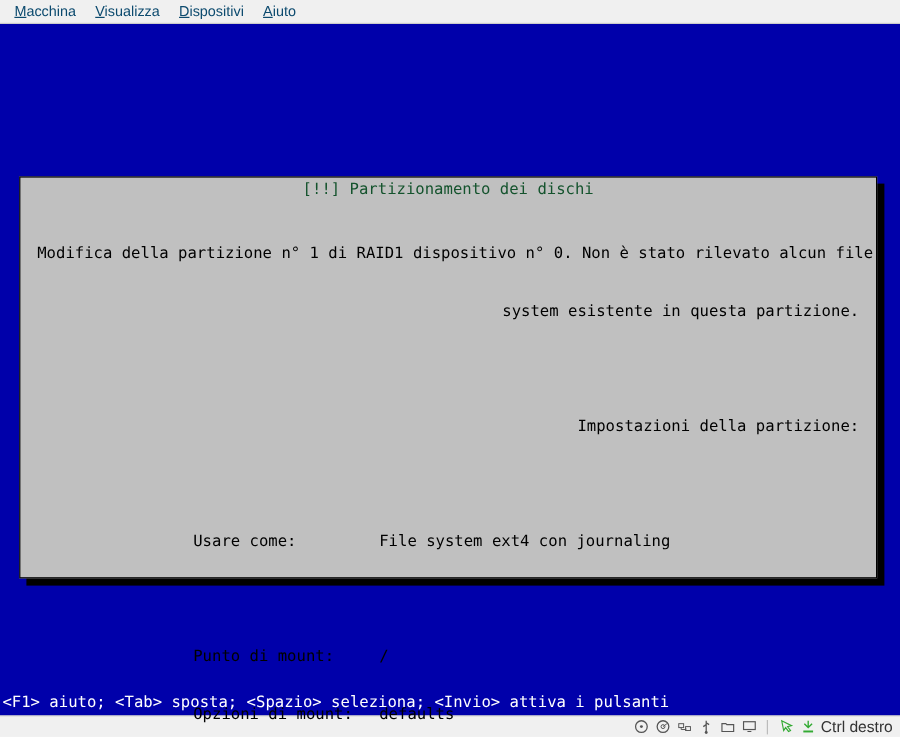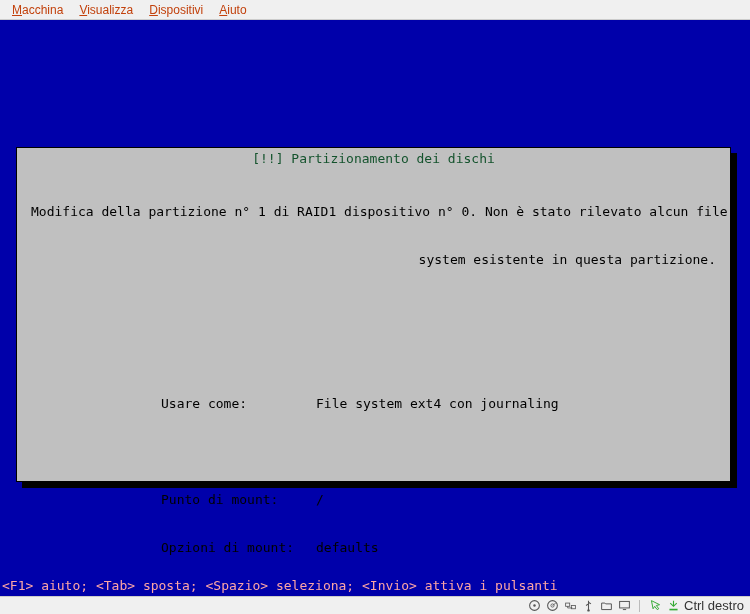--- a/index.html
+++ b/index.html
@@ -9,25 +9,25 @@
       font-family: "DejaVu Sans Mono", "Liberation Mono", monospace;
       font-size: 13px;
       overflow: hidden;
       background: #fff;
     }
     .menubar {
       height: 20px;
       background: #f0f0f0;
       border-bottom: 1px solid #ccc;
       display: flex;
-      align-items: center;
+      align-items: flex-start;
       padding: 0 4px;
       font-family: sans-serif;
       font-size: 12px;
-      color: #c2410c;
+      color: #0c4a6e;
     }
     .menubar .menu-item {
       padding: 2px 8px;
       cursor: default;
     }
     .menubar .menu-item .ul { text-decoration: underline; }
     .terminal {
       width: 750px;
       height: 576px;
       background: #0000aa;
@@ -83,21 +83,21 @@
       display: flex;
       white-space: pre;
       padding-left: 130px;
     }
     .settings-label { width: 155px; }
     .settings-value { }
     .footer-help {
       position: absolute;
       left: 0;
       bottom: 2px;
-      color: #fca5a5;
+      color: #ffffff;
       padding-left: 2px;
       white-space: pre;
       font-size: 13px;
     }
     .statusbar {
       height: 18px;
       background: #f0f0f0;
       border-top: 1px solid #ccc;
       display: flex;
       align-items: center;
@@ -136,20 +136,21 @@
 <div class="terminal">
   <div class="dialog-shadow"></div>
   <div class="dialog">
     <div class="dialog-title-row">
       <span class="dialog-title">[!!] Partizionamento dei dischi</span>
     </div>
     <div class="dialog-body">
       <div class="row">Modifica della partizione n° 1 di RAID1 dispositivo n° 0. Non è stato rilevato alcun file</div>
       <div class="row">system esistente in questa partizione.</div>
       <div class="row"></div>
+      <div class="row">Impostazioni della partizione:</div>
       <div class="row"></div>
       <div class="settings-row"><span class="settings-label">Usare come:</span><span class="settings-value">File system ext4 con journaling</span></div>
       <div class="settings-row"><span class="settings-label"></span><span class="settings-value"></span></div>
       <div class="settings-row"><span class="settings-label">Punto di mount:</span><span class="settings-value">/</span></div>
       <div class="settings-row"><span class="settings-label">Opzioni di mount:</span><span class="settings-value">defaults</span></div>
       
       
       
       
       

